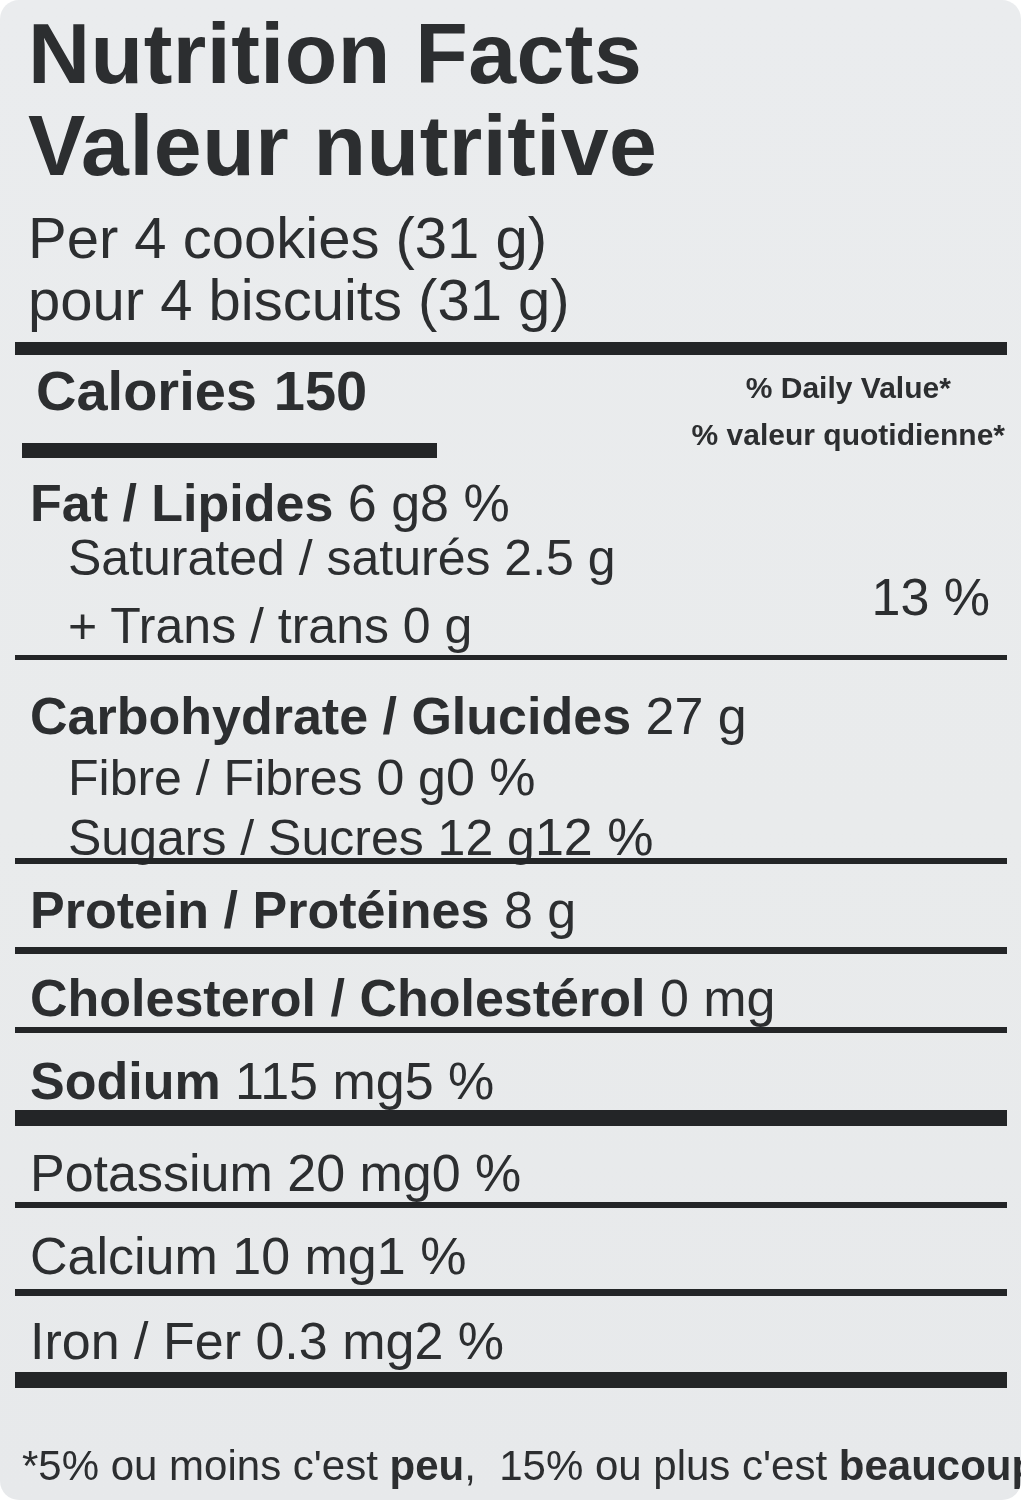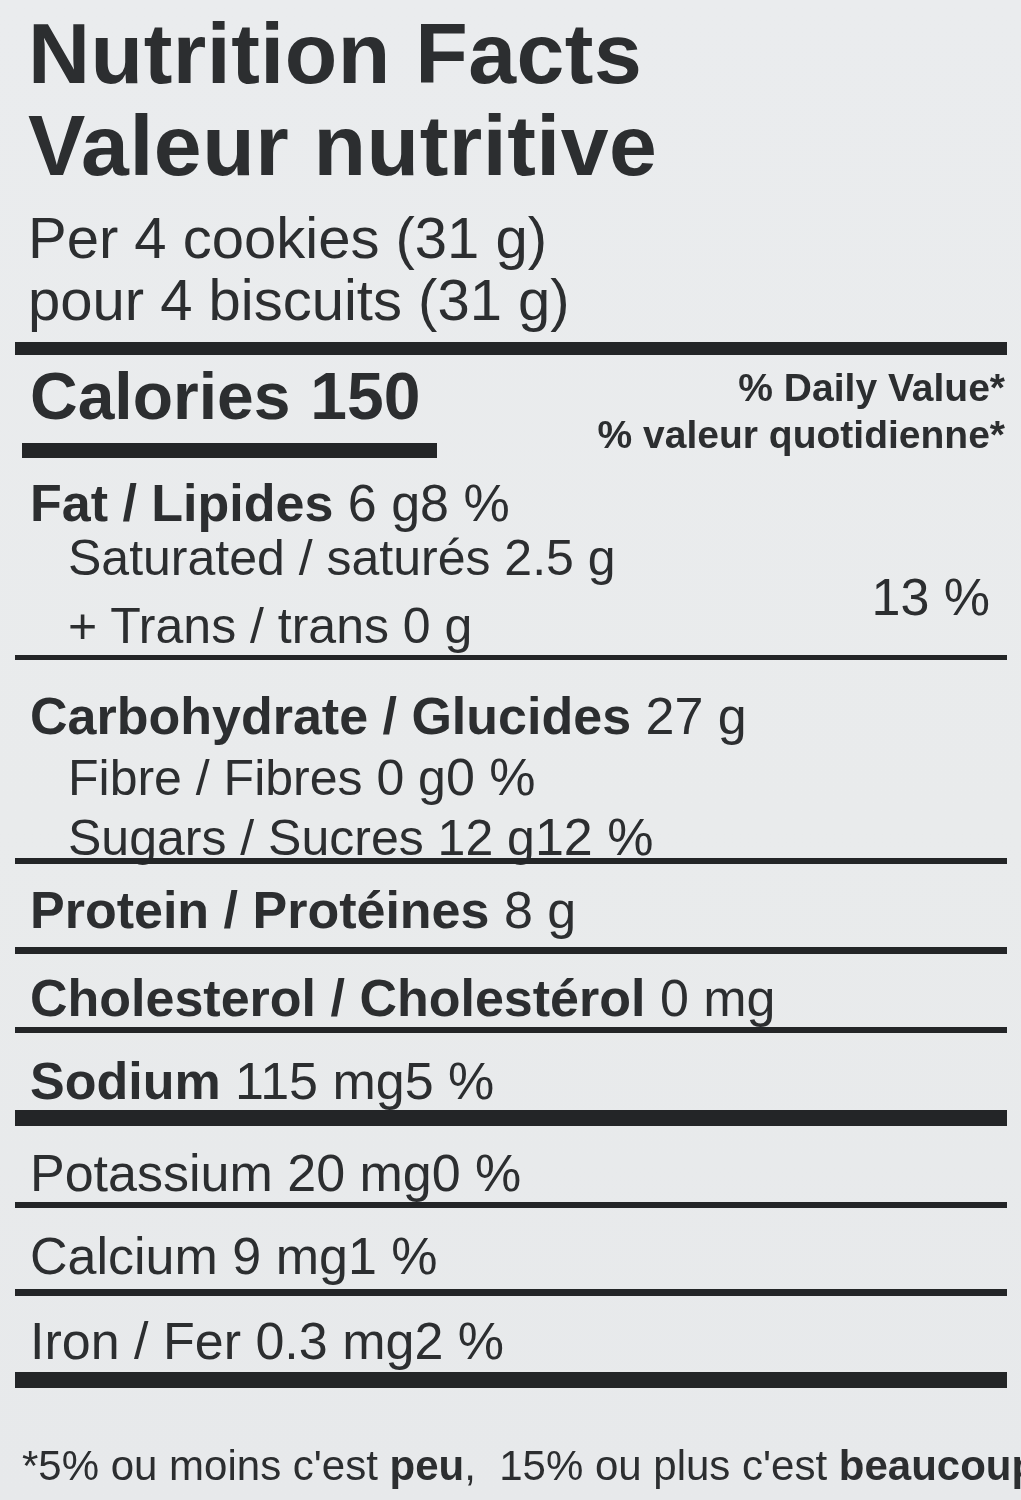--- a/index.html
+++ b/index.html
@@ -5,29 +5,30 @@
   html,body{margin:0;padding:0;}
   body{
     width:1021px;height:1500px;
     font-family:"Liberation Sans","DejaVu Sans",sans-serif;
     background:#ffffff;
   }
   .label{
     position:relative;width:1021px;height:1500px;overflow:hidden;
     background:linear-gradient(180deg,#eaecee 0%,#e9ebec 55%,#e7e9eb 100%);
     color:#2c2e30;
+    border-radius:19px;
   }
   .abs{position:absolute;}
   
   .title{left:28px;font-size:86px;font-weight:bold;letter-spacing:0.5px;line-height:1;white-space:nowrap;}
   .serving{left:28px;font-size:58px;line-height:1;white-space:nowrap;}
   
-  .calories{left:30px;top:363px;font-size:66px;font-weight:bold;line-height:1;white-space:nowrap;}
+  .calories{left:36px;top:363px;font-size:56px;font-weight:bold;line-height:1;white-space:nowrap;}
   .calories .val{margin-left:0.30em;}
-  .dvhead{right:16px;top:364px;text-align:right;font-size:39px;font-weight:bold;line-height:47px;white-space:nowrap;}
+  .dvhead{right:16px;top:364px;text-align:center;font-size:30px;font-weight:bold;line-height:47px;white-space:nowrap;}
   
   .rule{left:15px;width:992px;background:#232527;}
   .cal-underline{left:22px;width:415px;top:443px;height:15px;background:#232527;}
   
   .row{
     left:30px;right:31px;display:flex;justify-content:flex-start;align-items:baseline;
     font-size:52px;line-height:1.12;white-space:nowrap;
   }
   .row .nm b{font-weight:bold;}
   .row.sub{padding-left:38px;font-size:50px;}
@@ -107,21 +108,21 @@
   <div class="abs rule" style="top:1110px;height:16px"></div>
 
   <div class="abs row" style="top:1144px">
     <span class="nm">Potassium 20 mg</span>
     <span class="dv">0 %</span>
   </div>
 
   <div class="abs rule" style="top:1202px;height:6px"></div>
 
   <div class="abs row" style="top:1227px">
-    <span class="nm">Calcium 9 mg</span>
+    <span class="nm">Calcium 10 mg</span>
     <span class="dv">1 %</span>
   </div>
 
   <div class="abs rule" style="top:1289px;height:7px"></div>
 
   <div class="abs row" style="top:1312px">
     <span class="nm">Iron / Fer 0.3 mg</span>
     <span class="dv">2 %</span>
   </div>
 

